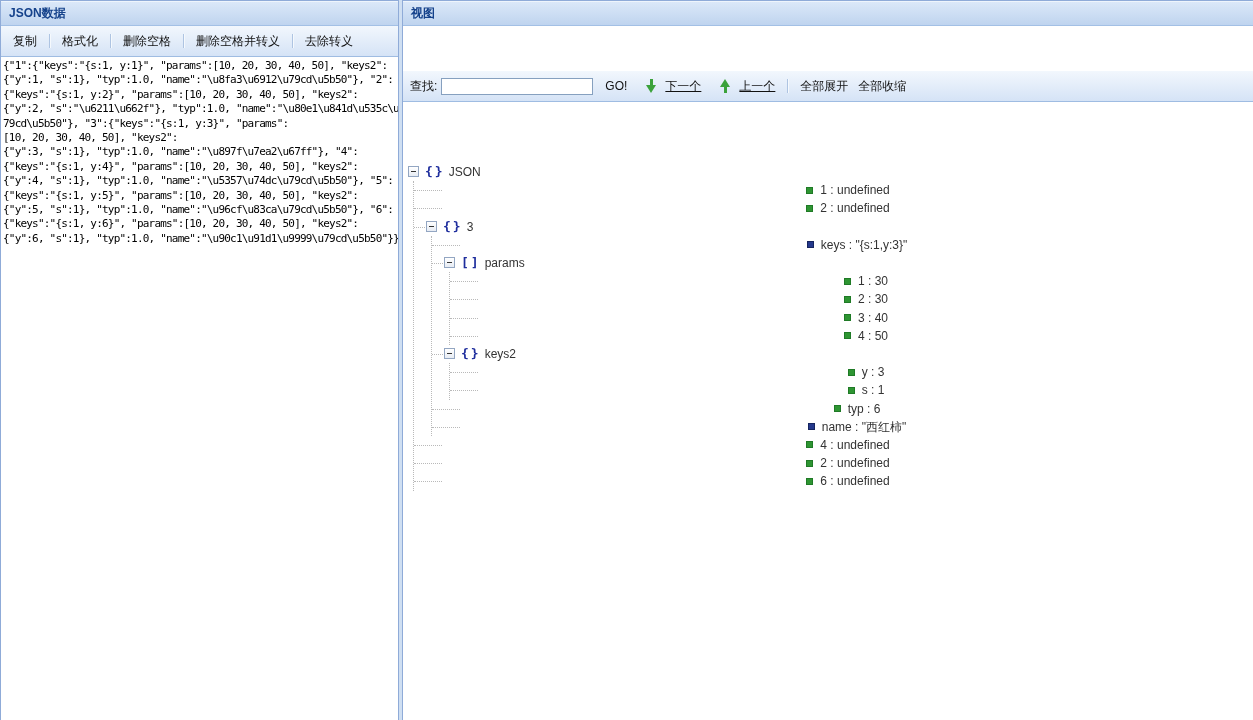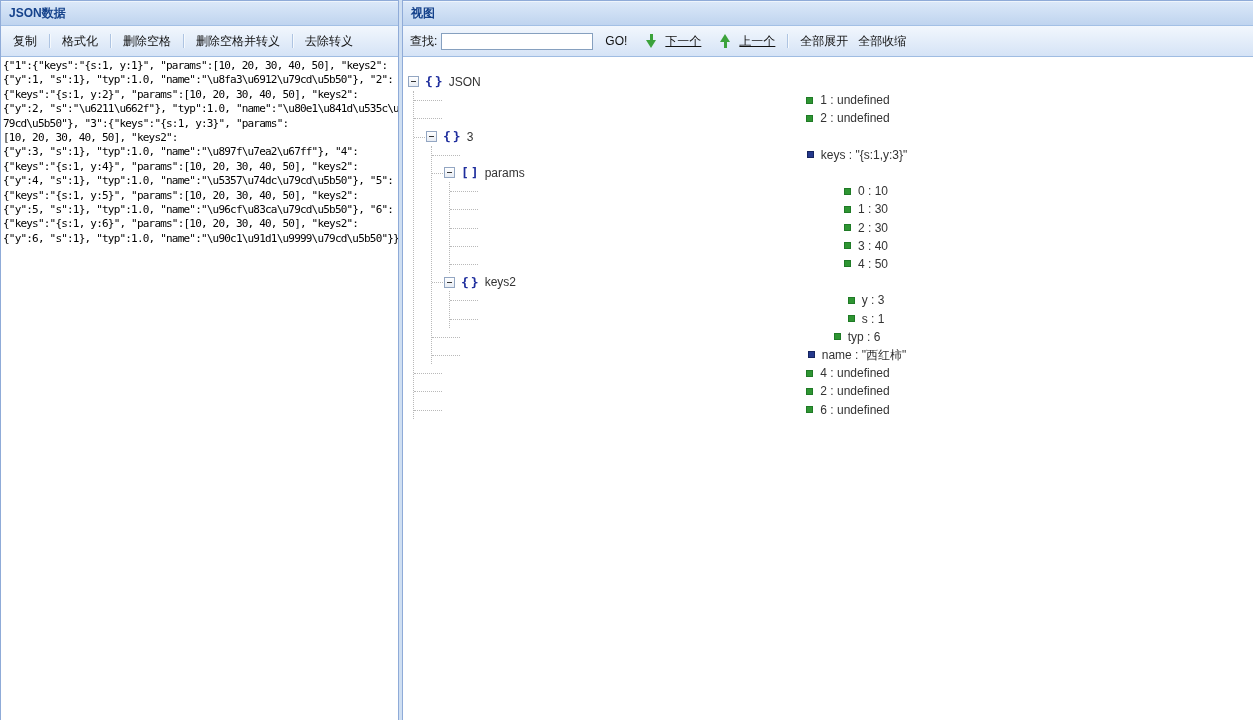--- a/index.html
+++ b/index.html
@@ -4,21 +4,21 @@
 <style>
   * { margin:0; padding:0; box-sizing:border-box; }
   html,body { width:1253px; height:720px; overflow:hidden; background:#fff;
               font-family:"Liberation Sans", sans-serif; }
   .app { display:flex; width:1253px; height:720px; }
 
   .panel { display:flex; flex-direction:column; background:#fff; }
   .panel.left  { width:399px; border:1px solid var(--panel_border); border-bottom:0; }
   .panel-gap   { width:3px; background:#cfdff2; }
   .panel.right { flex:1; border-top:1px solid var(--panel_border);
-                 border-left:1px solid var(--panel_border); }
+                 border-left:1px solid var(--panel_border);gap:45px; }
 
   .panel-header { height:25px; line-height:25px; padding:0 8px;
                   background:linear-gradient(#dcE9f9,#bfd4ef);
                   box-shadow:inset 0 1px 0 #eef5fc;
                   border-bottom:1px solid #a3c0e5;
                   font-size:12px; font-weight:bold; color:var(--header_title); }
 
   .toolbar { height:28px; display:flex; align-items:center;
              background:linear-gradient(#f2f7fd,#d5e3f6);
              border-bottom:1px solid #9fbce2;
@@ -142,21 +142,20 @@
       <button class="tbtn">全部收缩</button>
     </div>
     <div class="panel-body tree" id="tree-root">
         <ul>
           <li class="branch"><span class="toggle minus"></span><span class="nicon">{}</span><span class="nlabel">JSON</span><ul class="children">
               <li class="leaf"><span class="bullet green"></span><span class="ntext">1 : undefined</span></li>
               <li class="leaf"><span class="bullet green"></span><span class="ntext">2 : undefined</span></li>
               <li class="branch"><span class="toggle minus"></span><span class="nicon">{}</span><span class="nlabel">3</span><ul class="children">
                   <li class="leaf"><span class="bullet navy"></span><span class="ntext">keys : "{s:1,y:3}"</span></li>
                   <li class="branch"><span class="toggle minus"></span><span class="nicon">[]</span><span class="nlabel">params</span><ul class="children">
-                      <li class="leaf"><span class="bullet green"></span><span class="ntext">0 : 10</span></li>
                       <li class="leaf"><span class="bullet green"></span><span class="ntext">1 : 30</span></li>
                       <li class="leaf"><span class="bullet green"></span><span class="ntext">2 : 30</span></li>
                       <li class="leaf"><span class="bullet green"></span><span class="ntext">3 : 40</span></li>
                       <li class="leaf"><span class="bullet green"></span><span class="ntext">4 : 50</span></li>
                     </ul></li>
                   <li class="branch"><span class="toggle minus"></span><span class="nicon">{}</span><span class="nlabel">keys2</span><ul class="children">
                       <li class="leaf"><span class="bullet green"></span><span class="ntext">y : 3</span></li>
                       <li class="leaf"><span class="bullet green"></span><span class="ntext">s : 1</span></li>
                     </ul></li>
                   <li class="leaf"><span class="bullet green"></span><span class="ntext">typ : 6</span></li>

